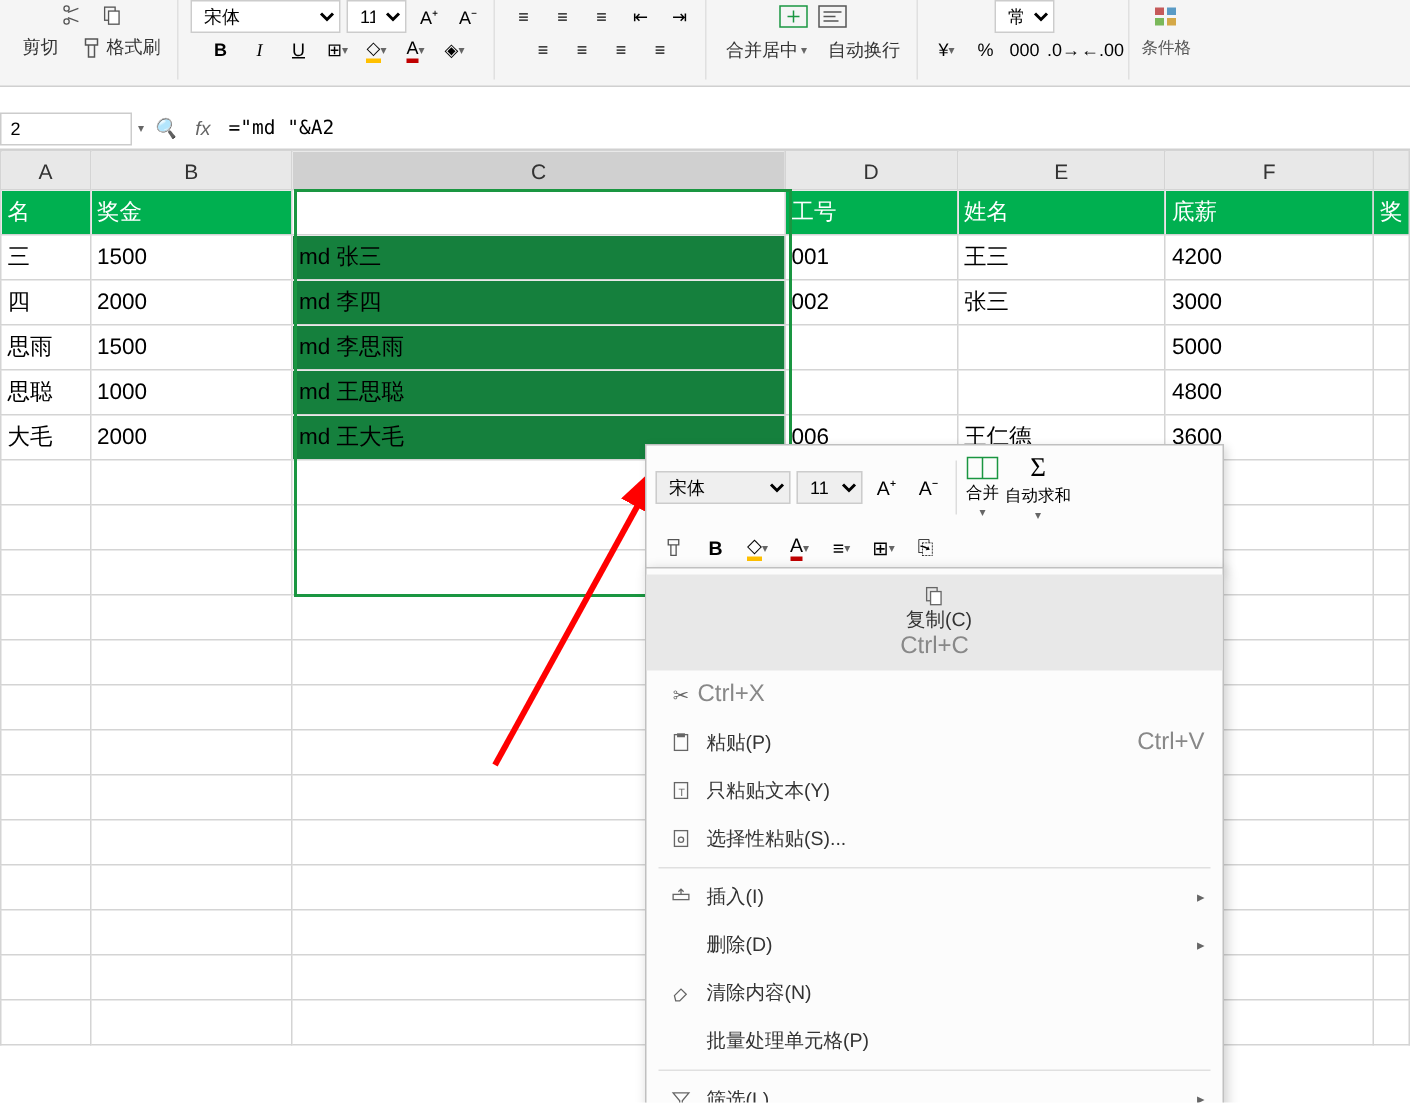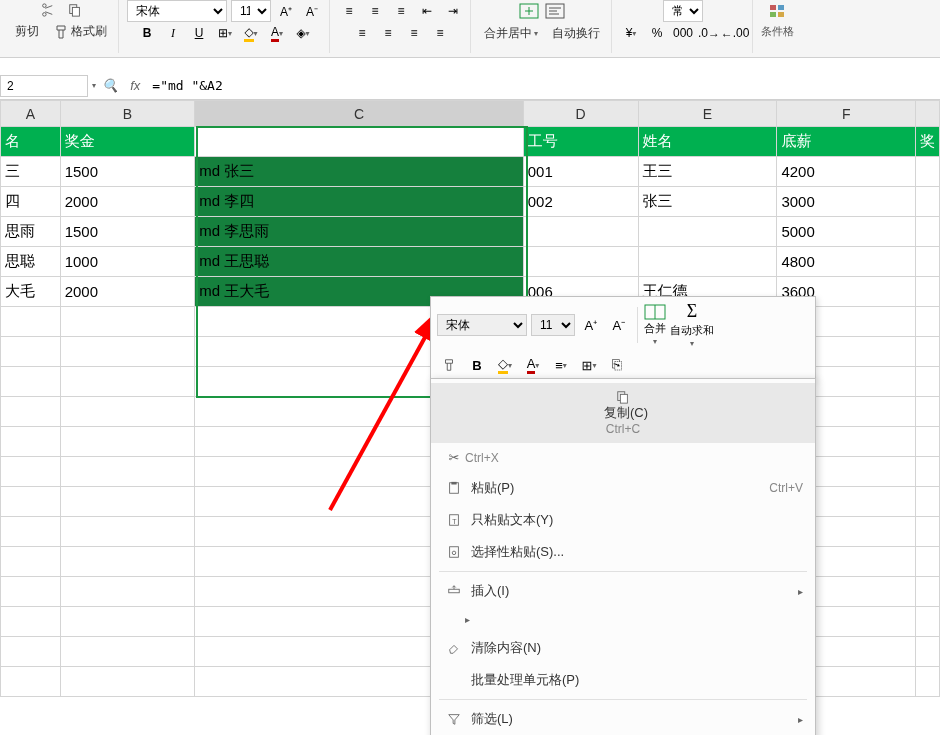--- a/index.html
+++ b/index.html
@@ -55,21 +55,21 @@
     .mini-btn { width: 24px; height: 22px; display: inline-flex; align-items: center; justify-content: center; cursor: pointer; font-size: 13px; }
     .mini-sep { width: 1px; height: 36px; background: #ddd; margin: 0 2px; }
     .mini-col { display: flex; flex-direction: column; align-items: center; font-size: 11px; gap: 1px; }
 
     
     .context-menu { position: absolute; background: #fcfcfc; border: 1px solid #c0c0c0; box-shadow: 2px 2px 8px rgba(0,0,0,0.2); width: 386px; padding: 4px 0; font-size: 13px; }
     .menu-item { display: flex; align-items: center; padding: 7px 12px; cursor: pointer; color: #333; }
     .menu-item:hover, .menu-item.hover { background: #e8e8e8; flex-direction: column; }
     .menu-icon { width: 22px; display: inline-flex; justify-content: center; color: #666; }
     .menu-text { flex: 1; padding-left: 6px; }
-    .menu-shortcut { color: #888; font-size: 12px; }
+    .menu-shortcut { color: #888; font-size: 16px; }
     .menu-caret { color: #666; font-size: 10px; }
     .menu-sep { height: 1px; background: #e0e0e0; margin: 3px 8px; }
   </style>
 </head>
 <body>
 
 <div class="ribbon">
   <div class="ribbon-group">
     <div class="ribbon-row">
       <span class="ribbon-btn">
@@ -489,20 +489,21 @@
         <svg width="14" height="14" viewBox="0 0 16 16">
           <rect x="2" y="6" width="12" height="4" stroke="#666" fill="none"></rect>
           <path d="M8 2v4M6 4l2-2 2 2" stroke="#666" fill="none"></path>
         </svg>
       </span>
     <span class="menu-text">插入(I)</span>
     <span class="menu-caret">▸</span>
   </div>
   <div class="menu-item">
     <span class="menu-icon"></span>
+    <span class="menu-text">删除(D)</span>
     <span class="menu-caret">▸</span>
   </div>
   <div class="menu-item">
     <span class="menu-icon">
         <svg width="14" height="14" viewBox="0 0 16 16">
           <path d="M3 10l5-5 4 4-5 5H4z" stroke="#666" fill="none"></path>
         </svg>
       </span>
     <span class="menu-text">清除内容(N)</span>
   </div>

